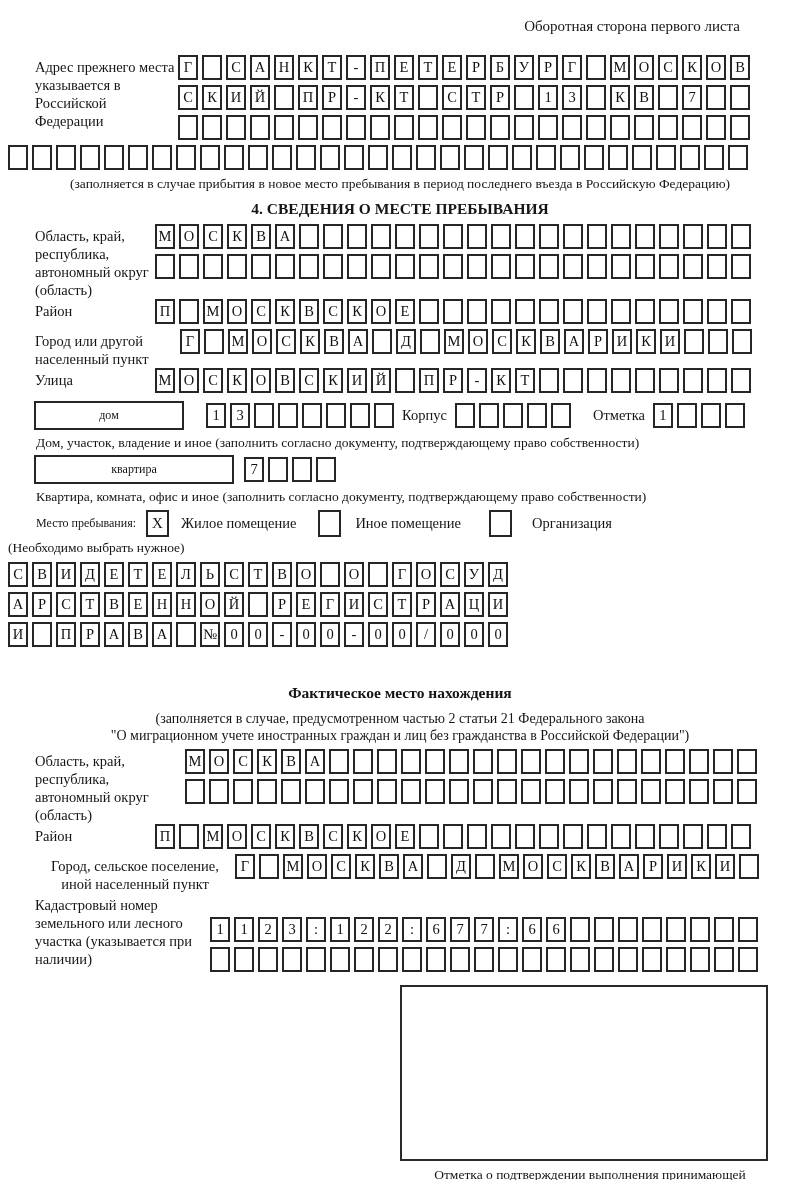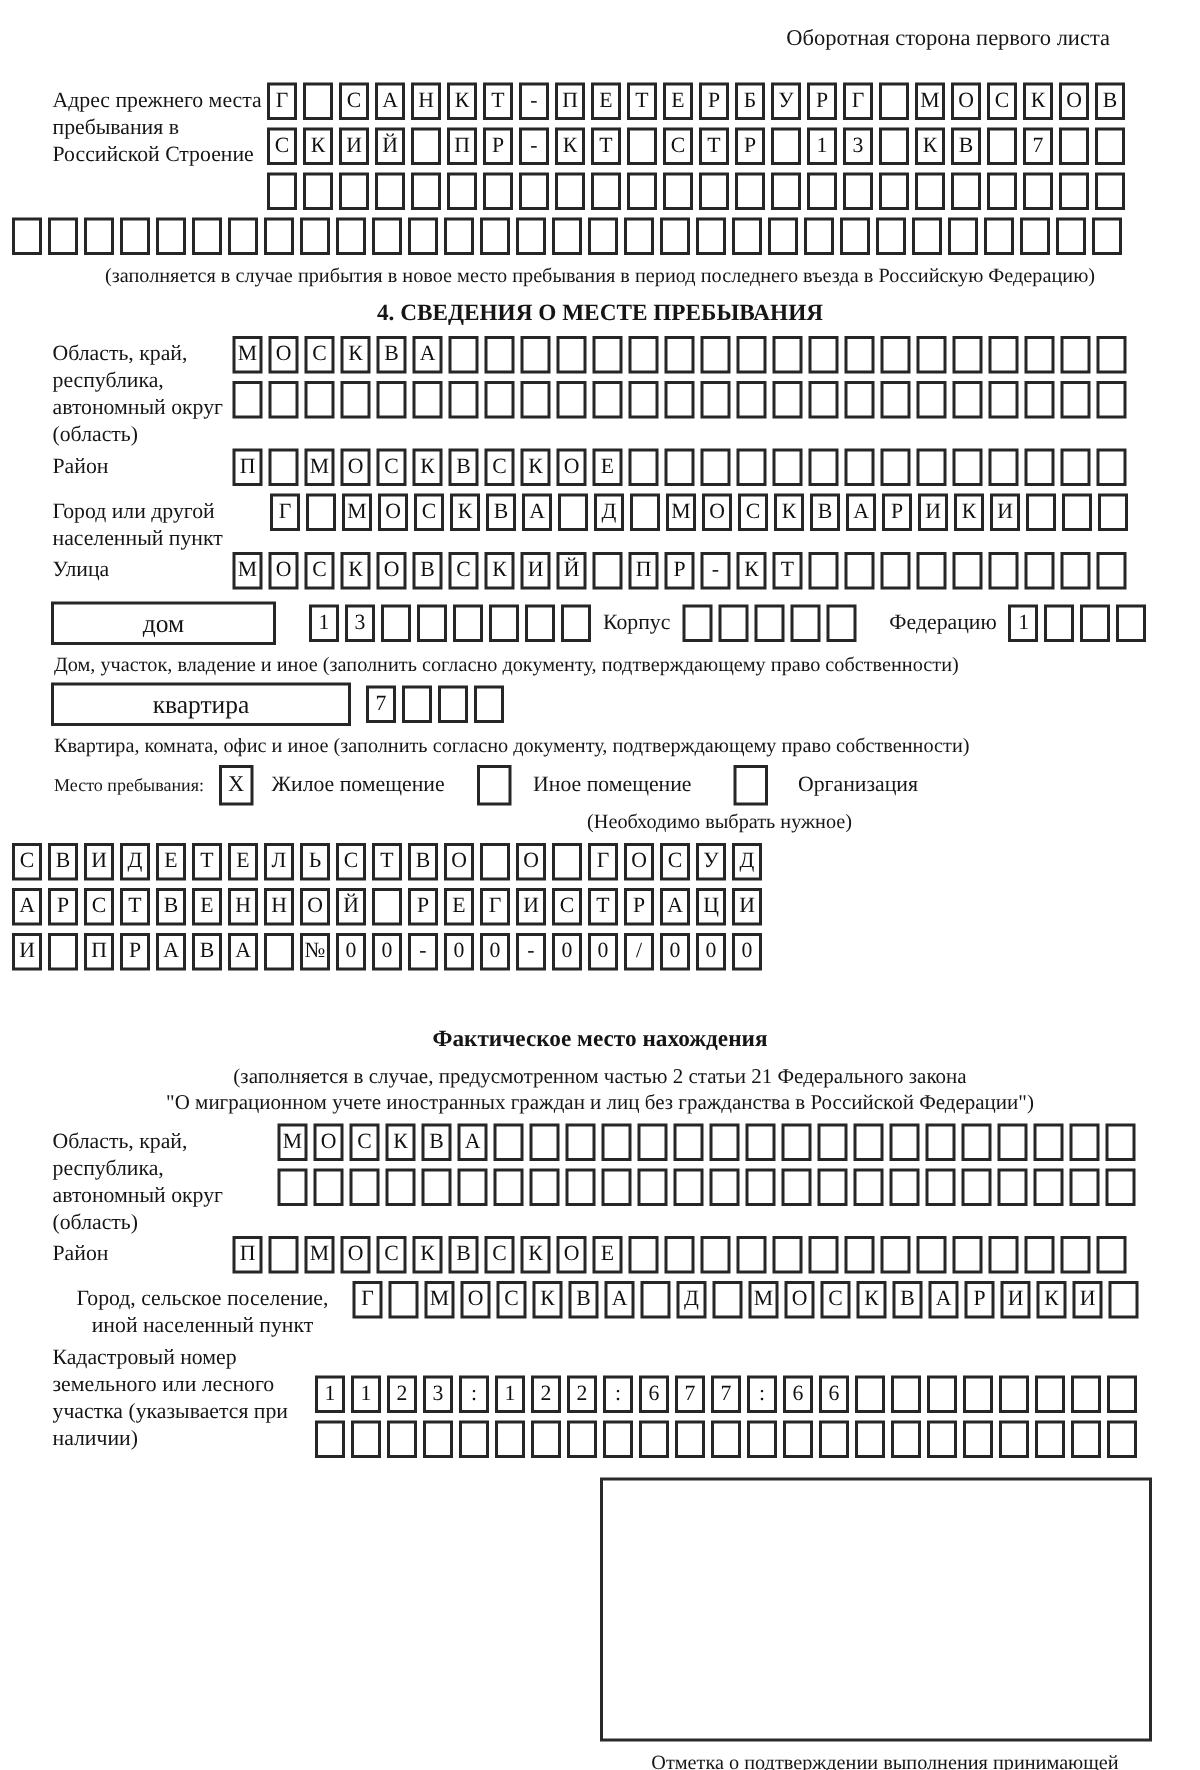--- a/index.html
+++ b/index.html
@@ -19,41 +19,41 @@
     border:2px solid #262626; margin-right:4px;
     display:flex; align-items:center; justify-content:center;
     font-size:14.5px; color:#111; background:#fff;
   }
   .caption { font-size:13.5px; line-height:17px; }
   .center { text-align:center; }
   .section-title { font-weight:bold; text-align:center; font-size:15.5px; }
   .widebox {
     box-sizing:border-box; border:2px solid #262626; height:29px;
     display:flex; align-items:center; justify-content:center;
-    font-size:17px; flex:none; background:#fff;
+    font-size:12px; flex:none; background:#fff;
   }
   .inline-label { font-size:14.5px; line-height:29px; flex:none; }
   .checkcell {
     box-sizing:border-box; flex:none; width:23px; height:27px;
     border:2px solid #262626; display:flex; align-items:center; justify-content:center;
     font-size:15px; background:#fff;
   }
   .stay-row { display:flex; align-items:center; padding-left:28px; }
   .confirm-box { box-sizing:border-box; margin-left:392px; width:368px; height:176px; border:2px solid #2a2a2a; background:#fff; }
   .confirm-caption { margin-left:352px; width:460px; text-align:center; font-size:13.5px; line-height:18px; margin-top:5px; }
 </style>
 </head>
 <body>
 
 <div class="page">
 
   <div class="header-note">Оборотная сторона первого листа</div>
 
   <div class="frow" style="margin-top:20px;">
-    <div class="flabel" style="width:170px; padding-left:27px;">Адрес прежнего места пребывания в Российской Строение</div>
+    <div class="flabel" style="width:170px; padding-left:27px;">Адрес прежнего места указывается в Российской Федерации</div>
     <div class="rows">
       <div class="cellrow">
           <span class="cell">Г</span>
           <span class="cell"></span>
           <span class="cell">С</span>
           <span class="cell">А</span>
           <span class="cell">Н</span>
           <span class="cell">К</span>
           <span class="cell">Т</span>
           <span class="cell">-</span>
@@ -330,21 +330,21 @@
         <span class="cell"></span>
       </div>
     <div class="inline-label" style="margin:0 8px 0 4px;">Корпус</div>
     <div class="cellrow" style="margin-top:2px;">
         <span class="cell"></span>
         <span class="cell"></span>
         <span class="cell"></span>
         <span class="cell"></span>
         <span class="cell"></span>
       </div>
-    <div class="inline-label" style="margin:0 8px 0 18px;">Федерацию</div>
+    <div class="inline-label" style="margin:0 8px 0 18px;">Отметка</div>
     <div class="cellrow" style="margin-top:2px;">
         <span class="cell">1</span>
         <span class="cell"></span>
         <span class="cell"></span>
         <span class="cell"></span>
       </div>
   </div>
   <div class="caption" style="padding-left:28px; margin:1px 0 4px 0;">Дом, участок, владение и иное (заполнить согласно документу, подтверждающему право собственности)</div>
 
   <div class="frow" style="padding-left:26px;">
@@ -360,21 +360,21 @@
 
   <div class="stay-row">
     <span style="font-size:12px;">Место пребывания:</span>
     <span class="checkcell" style="margin:0 12px 0 10px;">X</span>
     <span style="font-size:14.5px;">Жилое помещение</span>
     <span class="checkcell" style="margin:0 14px 0 22px;"></span>
     <span style="font-size:14.5px;">Иное помещение</span>
     <span class="checkcell" style="margin:0 20px 0 28px;"></span>
     <span style="font-size:14.5px;">Организация</span>
   </div>
-  <div class="caption" style="width:560px; text-align:right; margin-top:2px;">(Необходимо выбрать нужное)</div>
+  <div class="caption" style="width:560px; text-align:left; margin-top:2px;">(Необходимо выбрать нужное)</div>
 
   <div class="frow" style="margin-top:6px;">
     <div class="rows">
       <div class="cellrow">
           <span class="cell">С</span>
           <span class="cell">В</span>
           <span class="cell">И</span>
           <span class="cell">Д</span>
           <span class="cell">Е</span>
           <span class="cell">Т</span>

